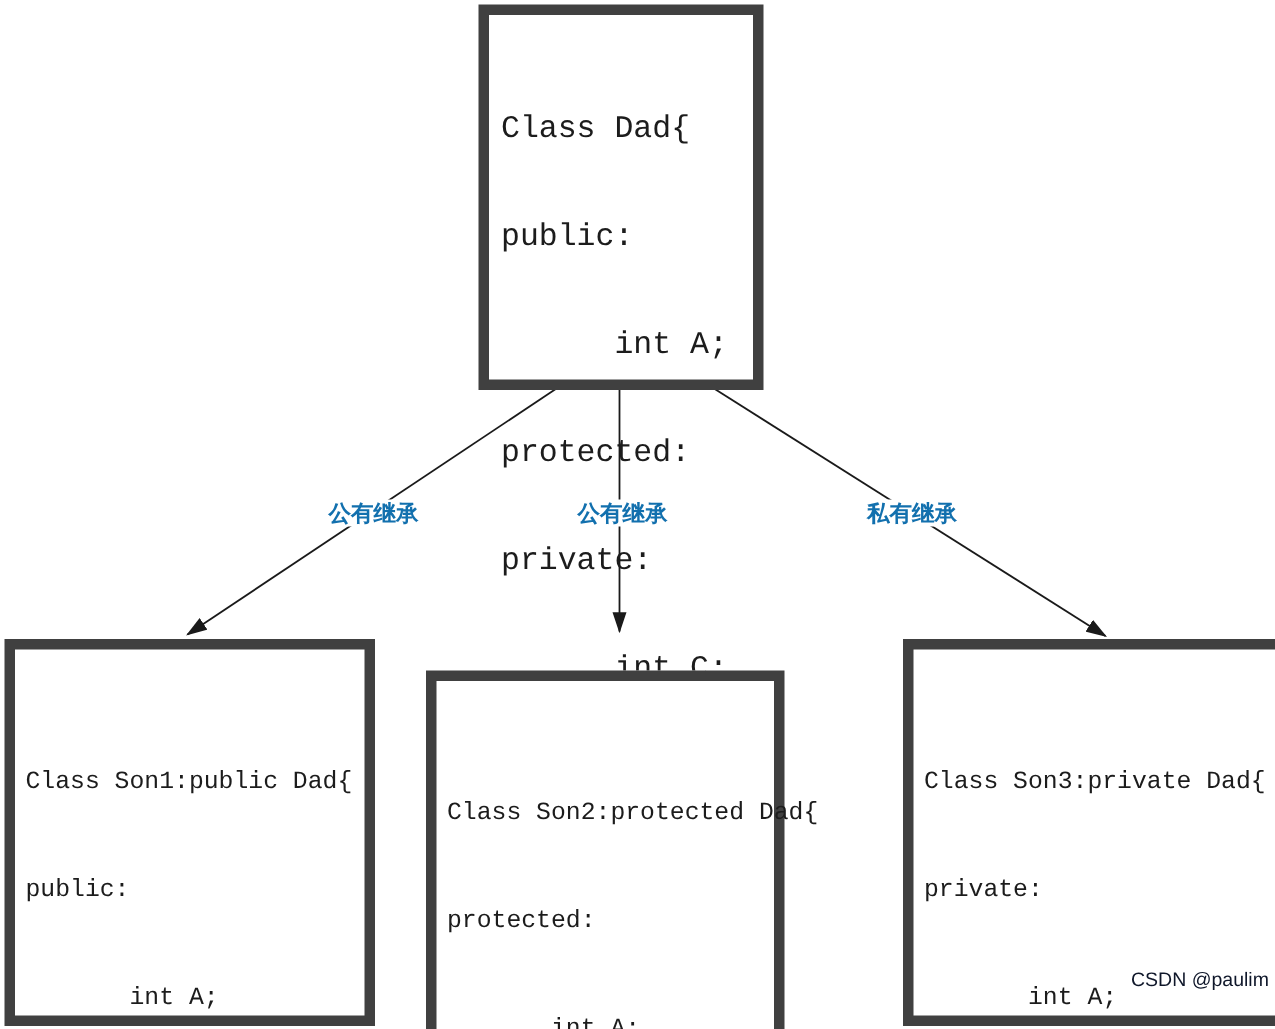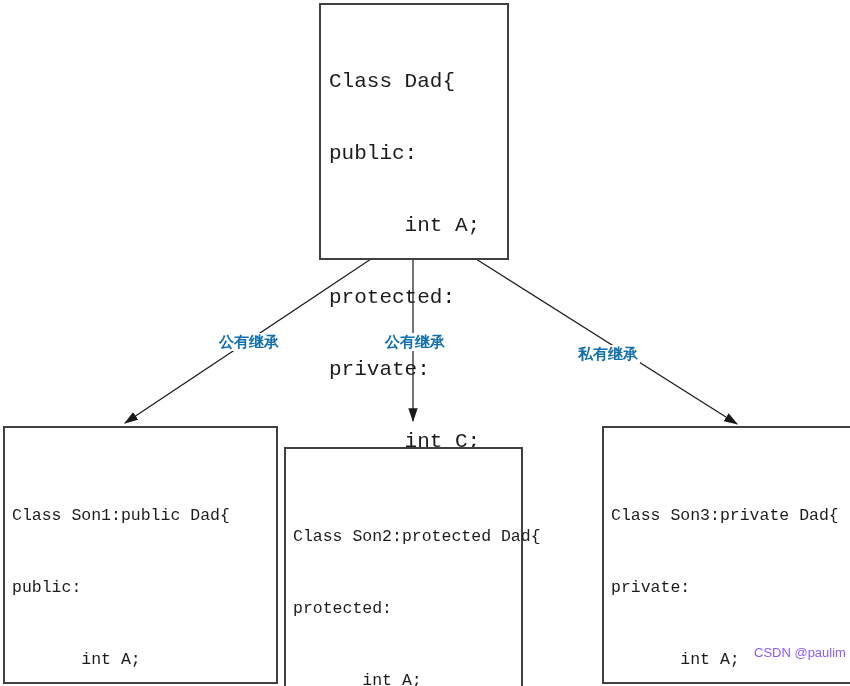--- a/index.html
+++ b/index.html
@@ -17,21 +17,21 @@
   }
   .arrows-layer {
     position: absolute;
     left: 0;
     top: 0;
     width: 850px;
     height: 686px;
   }
   .class-box {
     position: absolute;
-    border: 2px solid #404040;
+    border: 7px solid #404040;
     background: #ffffff;
     box-sizing: border-box;
     font-family: "Liberation Mono", "DejaVu Sans Mono", monospace;
     color: #1c1c1c;
     white-space: pre;
   }
   .box-dad {
     left: 319px;
     top: 3px;
     width: 190px;
@@ -40,45 +40,45 @@
     font-size: 21px;
     line-height: 24px;
   }
   .box-son {
     top: 426px;
     height: 258px;
     padding: 28px 0 0 7px;
     font-size: 16.5px;
     line-height: 24px;
   }
-  .box-son1 { left: 3px;   width: 275px; }
+  .box-son1 { left: 3px;   width: 247px; }
   .box-son2 { left: 284px; width: 239px; margin-top: 21px; }
   .box-son3 { left: 602px; width: 291px; }
   .code-line { white-space: pre; }
   .arrow-label {
     position: absolute;
     top: 333px;
     transform: translateX(-50%);
     background: #ffffff;
     color: #1270ae;
     font-weight: bold;
     font-size: 15px;
     line-height: 18px;
     padding: 0 2px;
     white-space: nowrap;
     font-family: "DejaVu Sans", "Liberation Sans", sans-serif;
   }
   .label-public    { left: 249px; }
   .label-protected { left: 415px; }
-  .label-private   { left: 608px; margin-top: 12px; }
+  .label-private   { left: 608px; }
   .watermark {
     position: absolute;
     left: 754px;
     top: 645px;
-    color: #8b5cf6;
+    color: #0f172a;
     font-size: 13px;
     font-family: "Liberation Sans", "DejaVu Sans", sans-serif;
     white-space: nowrap;
   }
 </style>
 </head>
 <body>
 
 <div class="canvas">
 

